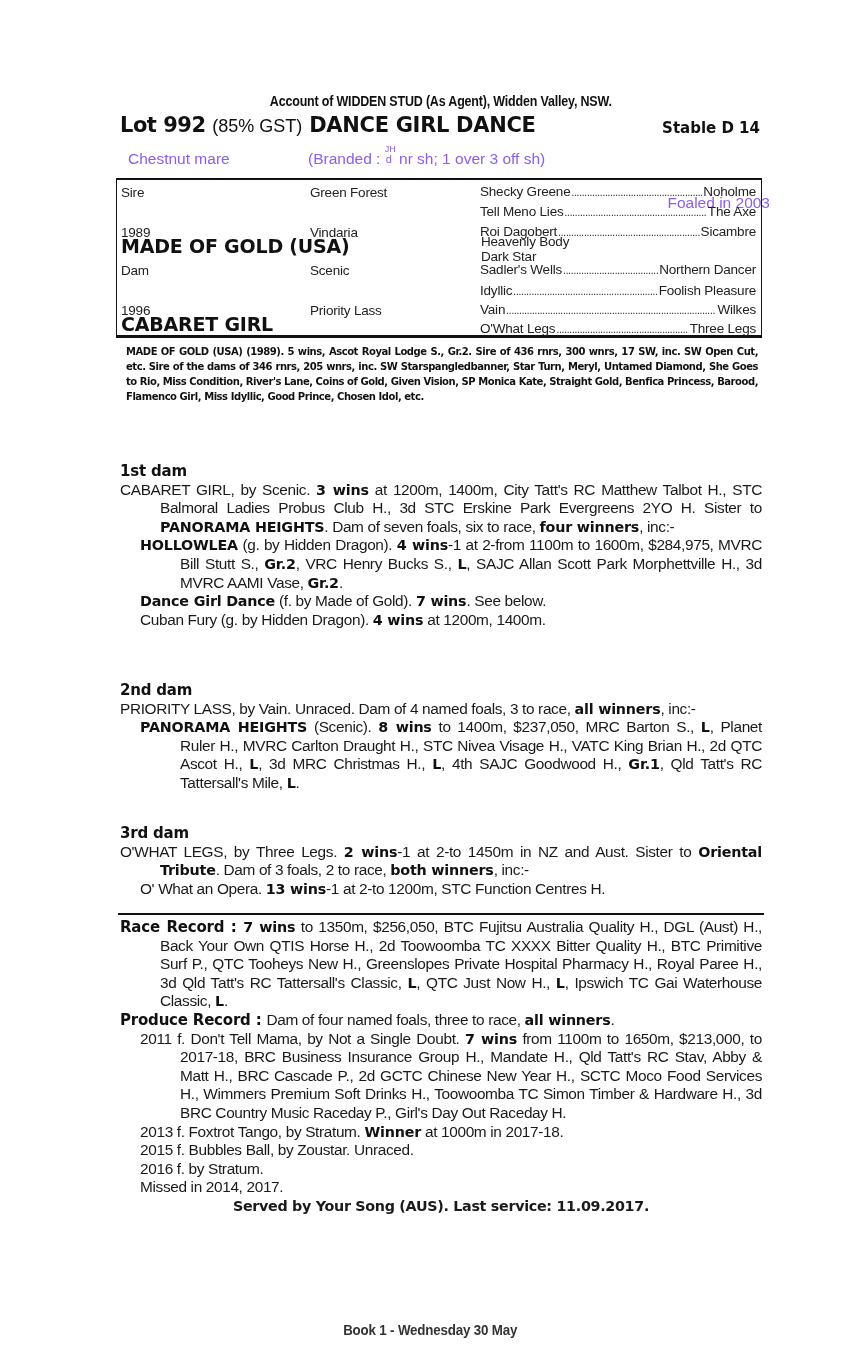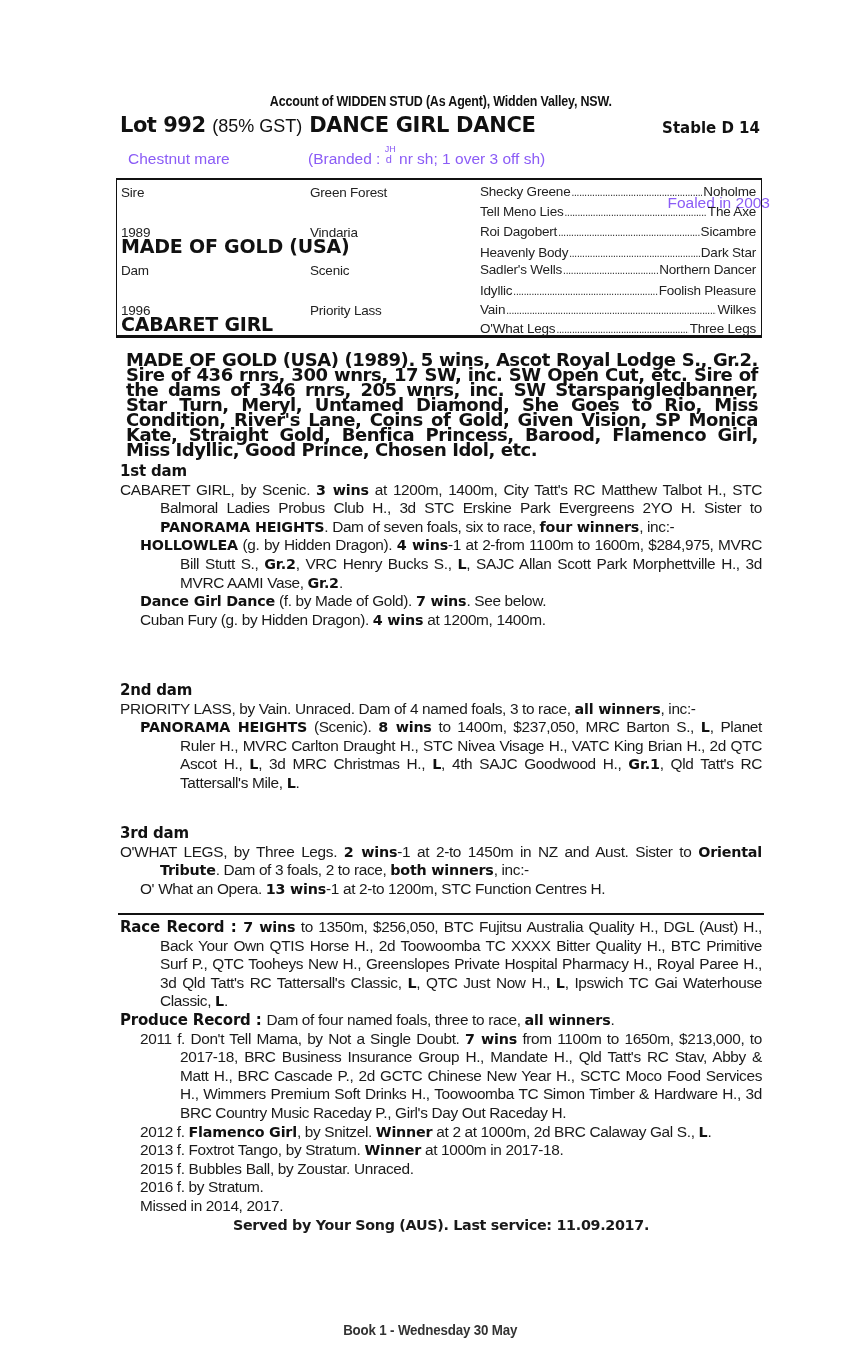--- a/index.html
+++ b/index.html
@@ -22,21 +22,21 @@
 
   .pedigree { position:absolute; top:178px; left:-4px; width:646px; height:160px; border:1.5px solid #111; border-top-width:2.5px; border-bottom-width:3px; box-sizing:border-box; }
   .ped-cell { position:absolute; font-size:13.5px; color:#222; white-space:nowrap; letter-spacing:-0.2px; }
   .ped-big { position:absolute; font-family:"DejaVu Sans", sans-serif; font-weight:bold; font-size:19px; letter-spacing:-0.2px; white-space:nowrap;margin-top:31px; }
   .ped-row { position:absolute; left:363px; width:276px; height:19px; font-size:13.5px; color:#222; display:flex; align-items:baseline; letter-spacing:-0.2px; }
   .ped-row .l { white-space:nowrap; }
   .ped-row .dots { flex:1; overflow:hidden; white-space:nowrap; margin:0 1px; font-size:10px; }
   .ped-row .dots::after { content:"......................................................................................................................"; }
   .ped-row .r { white-space:nowrap; }
 
-  .sire-para { position:absolute; top:352px; left:6px; width:632px; font-family:"DejaVu Sans", sans-serif; font-weight:bold; font-size:18px; line-height:15px; letter-spacing:-0.45px; word-spacing:0px; text-align:justify; }
+  .sire-para { position:absolute; top:344px; left:6px; width:632px; font-family:"DejaVu Sans", sans-serif; font-weight:bold; font-size:10px; line-height:15px; letter-spacing:-0.45px; word-spacing:0px; text-align:justify; }
 
   .section { position:absolute; left:0; width:642px; font-size:15.4px; line-height:18.6px; color:#1a1a1a; letter-spacing:-0.35px; }
   .h { font-family:"DejaVu Sans", sans-serif; font-weight:bold; font-size:15px; letter-spacing:-0.2px; color:#111; }
   .p { text-align:justify; }
   .hang { padding-left:40px; text-indent:-40px; }
   .sub { padding-left:60px; text-indent:-40px; }
   .sub2 { padding-left:20px; }
   .b { font-family:"DejaVu Sans", sans-serif; font-weight:bold; font-size:14.3px; letter-spacing:-0.2px; color:#111; }
   .rule { position:absolute; top:913px; left:-2px; width:646px; height:0; border-top:2.5px solid #111; }
   .footer-served { text-align:center; font-family:"DejaVu Sans", sans-serif; font-weight:bold; font-size:14.3px; letter-spacing:-0.3px; }
@@ -91,21 +91,21 @@
     <div class="ped-row" style="top:24px;">
         <span class="l">Tell Meno Lies</span>
         <span class="dots"></span>
         <span class="r">The Axe</span>
       </div>
     <div class="ped-row" style="top:44px;">
         <span class="l">Roi Dagobert</span>
         <span class="dots"></span>
         <span class="r">Sicambre</span>
       </div>
-    <div class="ped-row" style="top:65px;">
+    <div class="ped-row" style="top:54px;flex-direction:column;">
         <span class="l">Heavenly Body</span>
         <span class="dots"></span>
         <span class="r">Dark Star</span>
       </div>
     <div class="ped-row" style="top:82px;">
         <span class="l">Sadler's Wells</span>
         <span class="dots"></span>
         <span class="r">Northern Dancer</span>
       </div>
     <div class="ped-row" style="top:103px;">
@@ -146,21 +146,20 @@
     <div class="p hang"><span>O'WHAT LEGS, by Three Legs. </span><span class="b">2 wins</span><span>-1 at 2-to 1450m in NZ and Aust. Sister to </span><span class="b">Oriental Tribute</span><span>. Dam of 3 foals, 2 to race, </span><span class="b">both winners</span><span>, inc:-</span></div>
     <div class="p sub2"><span>O' What an Opera. </span><span class="b">13 wins</span><span>-1 at 2-to 1200m, STC Function Centres H.</span></div>
   </div>
 
   <div class="rule"></div>
 
   <div class="section" style="top:918px;">
     <div class="p hang"><span class="h">Race Record : </span><span class="b">7 wins</span><span> to 1350m, $256,050, BTC Fujitsu Australia Quality H., DGL (Aust) H., Back Your Own QTIS Horse H., 2d Toowoomba TC XXXX Bitter Quality H., BTC Primitive Surf P., QTC Tooheys New H., Greenslopes Private Hospital Pharmacy H., Royal Paree H., 3d Qld Tatt's RC Tattersall's Classic, </span><span class="b">L</span><span>, QTC Just Now H., </span><span class="b">L</span><span>, Ipswich TC Gai Waterhouse Classic, </span><span class="b">L</span><span>.</span></div>
     <div class="p"><span class="h">Produce Record : </span><span>Dam of four named foals, three to race, </span><span class="b">all winners</span><span>.</span></div>
     <div class="p sub"><span>2011 f. Don't Tell Mama, by Not a Single Doubt. </span><span class="b">7 wins</span><span> from 1100m to 1650m, $213,000, to 2017-18, BRC Business Insurance Group H., Mandate H., Qld Tatt's RC Stav, Abby &amp; Matt H., BRC Cascade P., 2d GCTC Chinese New Year H., SCTC Moco Food Services H., Wimmers Premium Soft Drinks H., Toowoomba TC Simon Timber &amp; Hardware H., 3d BRC Country Music Raceday P., Girl's Day Out Raceday H.</span></div>
-    <div class="p sub"><span>2012 f. </span><span class="b">Flamenco Girl</span><span>, by Snitzel. </span><span class="b">Winner</span><span> at 2 at 1000m, 2d BRC Calaway Gal S., </span><span class="b">L</span><span>.</span></div>
     <div class="p sub"><span>2013 f. Foxtrot Tango, by Stratum. </span><span class="b">Winner</span><span> at 1000m in 2017-18.</span></div>
     <div class="p sub"><span>2015 f. Bubbles Ball, by Zoustar. Unraced.</span></div>
     <div class="p sub"><span>2016 f. by Stratum.</span></div>
     <div class="p sub"><span>Missed in 2014, 2017.</span></div>
     <div class="footer-served">Served by Your Song (AUS). Last service: 11.09.2017.</div>
   </div>
 </div>
 
 <div class="bookline">
   <span class="condensed" style="font-weight:bold;">Book 1 - Wednesday 30 May</span>

